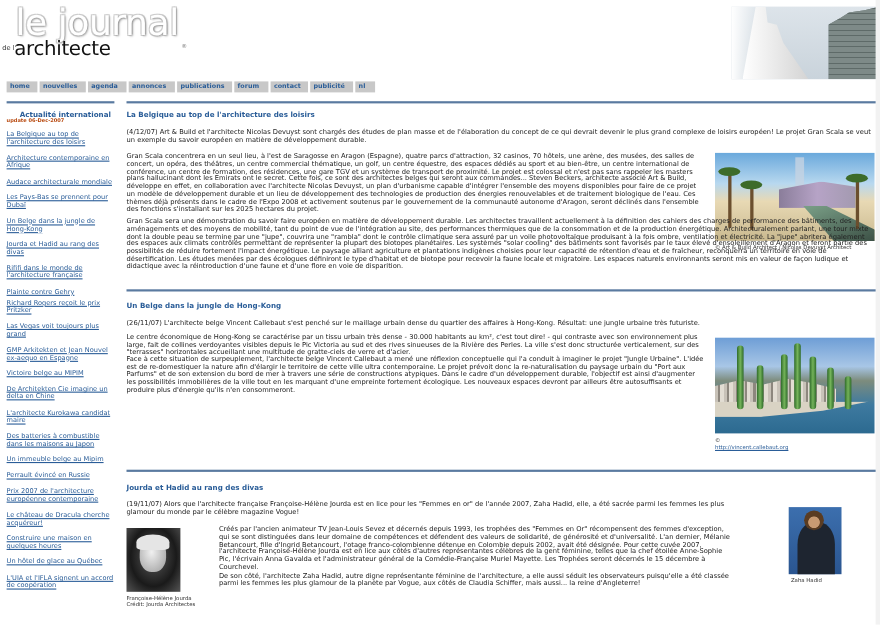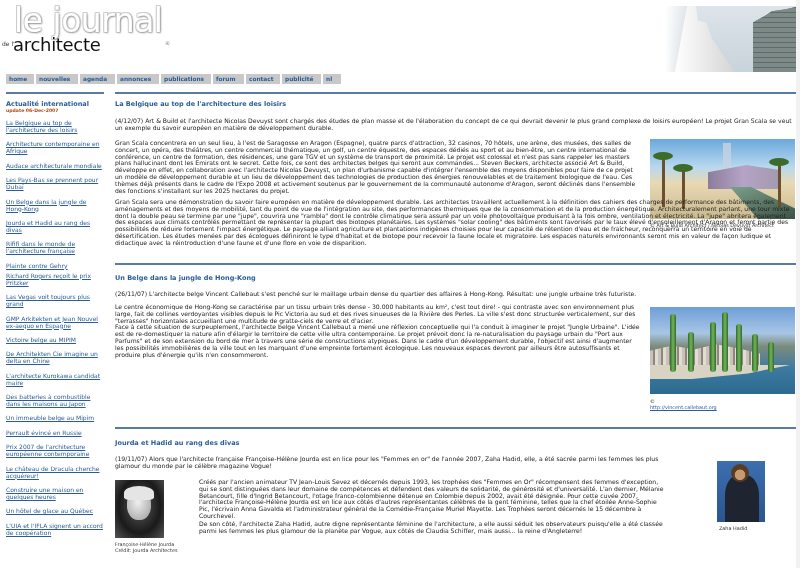--- a/index.html
+++ b/index.html
@@ -33,21 +33,21 @@
     #nav .nav-item:nth-child(4) { width: 42px; }
     #nav .nav-item:nth-child(5) { width: 50px; }
     #nav .nav-item:nth-child(6) { width: 31px; }
     #nav .nav-item:nth-child(7) { width: 34px; }
     #nav .nav-item:nth-child(8) { width: 39px; }
     #nav .nav-item:nth-child(9) { width: 18px; }
 
     
     #sidebar { position: absolute; left: 6px; top: 92px; width: 98px; }
     #sidebar .rule { height: 2px; background: #5a7aa0; margin-bottom: 6px; }
-    #sidebar .title { font-weight: bold; color: #2a5d98; font-size: 6.5px; line-height: 8px; }
+    #sidebar .title { font-weight: bold; color: #2a5d98; font-size: 6.5px; line-height: 8px; margin-left: 12px; }
     #sidebar .update { color: #b84a10; font-size: 4.6px; font-weight: bold; line-height: 6px; margin-bottom: 5px; }
     #sidebar ul { list-style: none; }
     #sidebar li { margin-bottom: 7.4px; line-height: 7px; }
     #sidebar li a { color: #2a5d98; text-decoration: underline; font-size: 6px; }
 
     
     #main { position: absolute; left: 115px; top: 92px; width: 683px; }
     .article-rule { height: 2px; background: #5a7aa0; }
     .article-title { color: #2a5d98; font-weight: bold; font-size: 6.5px; line-height: 8px; }
     p { font-size: 6.1px; line-height: 6.8px; color: #222; }

